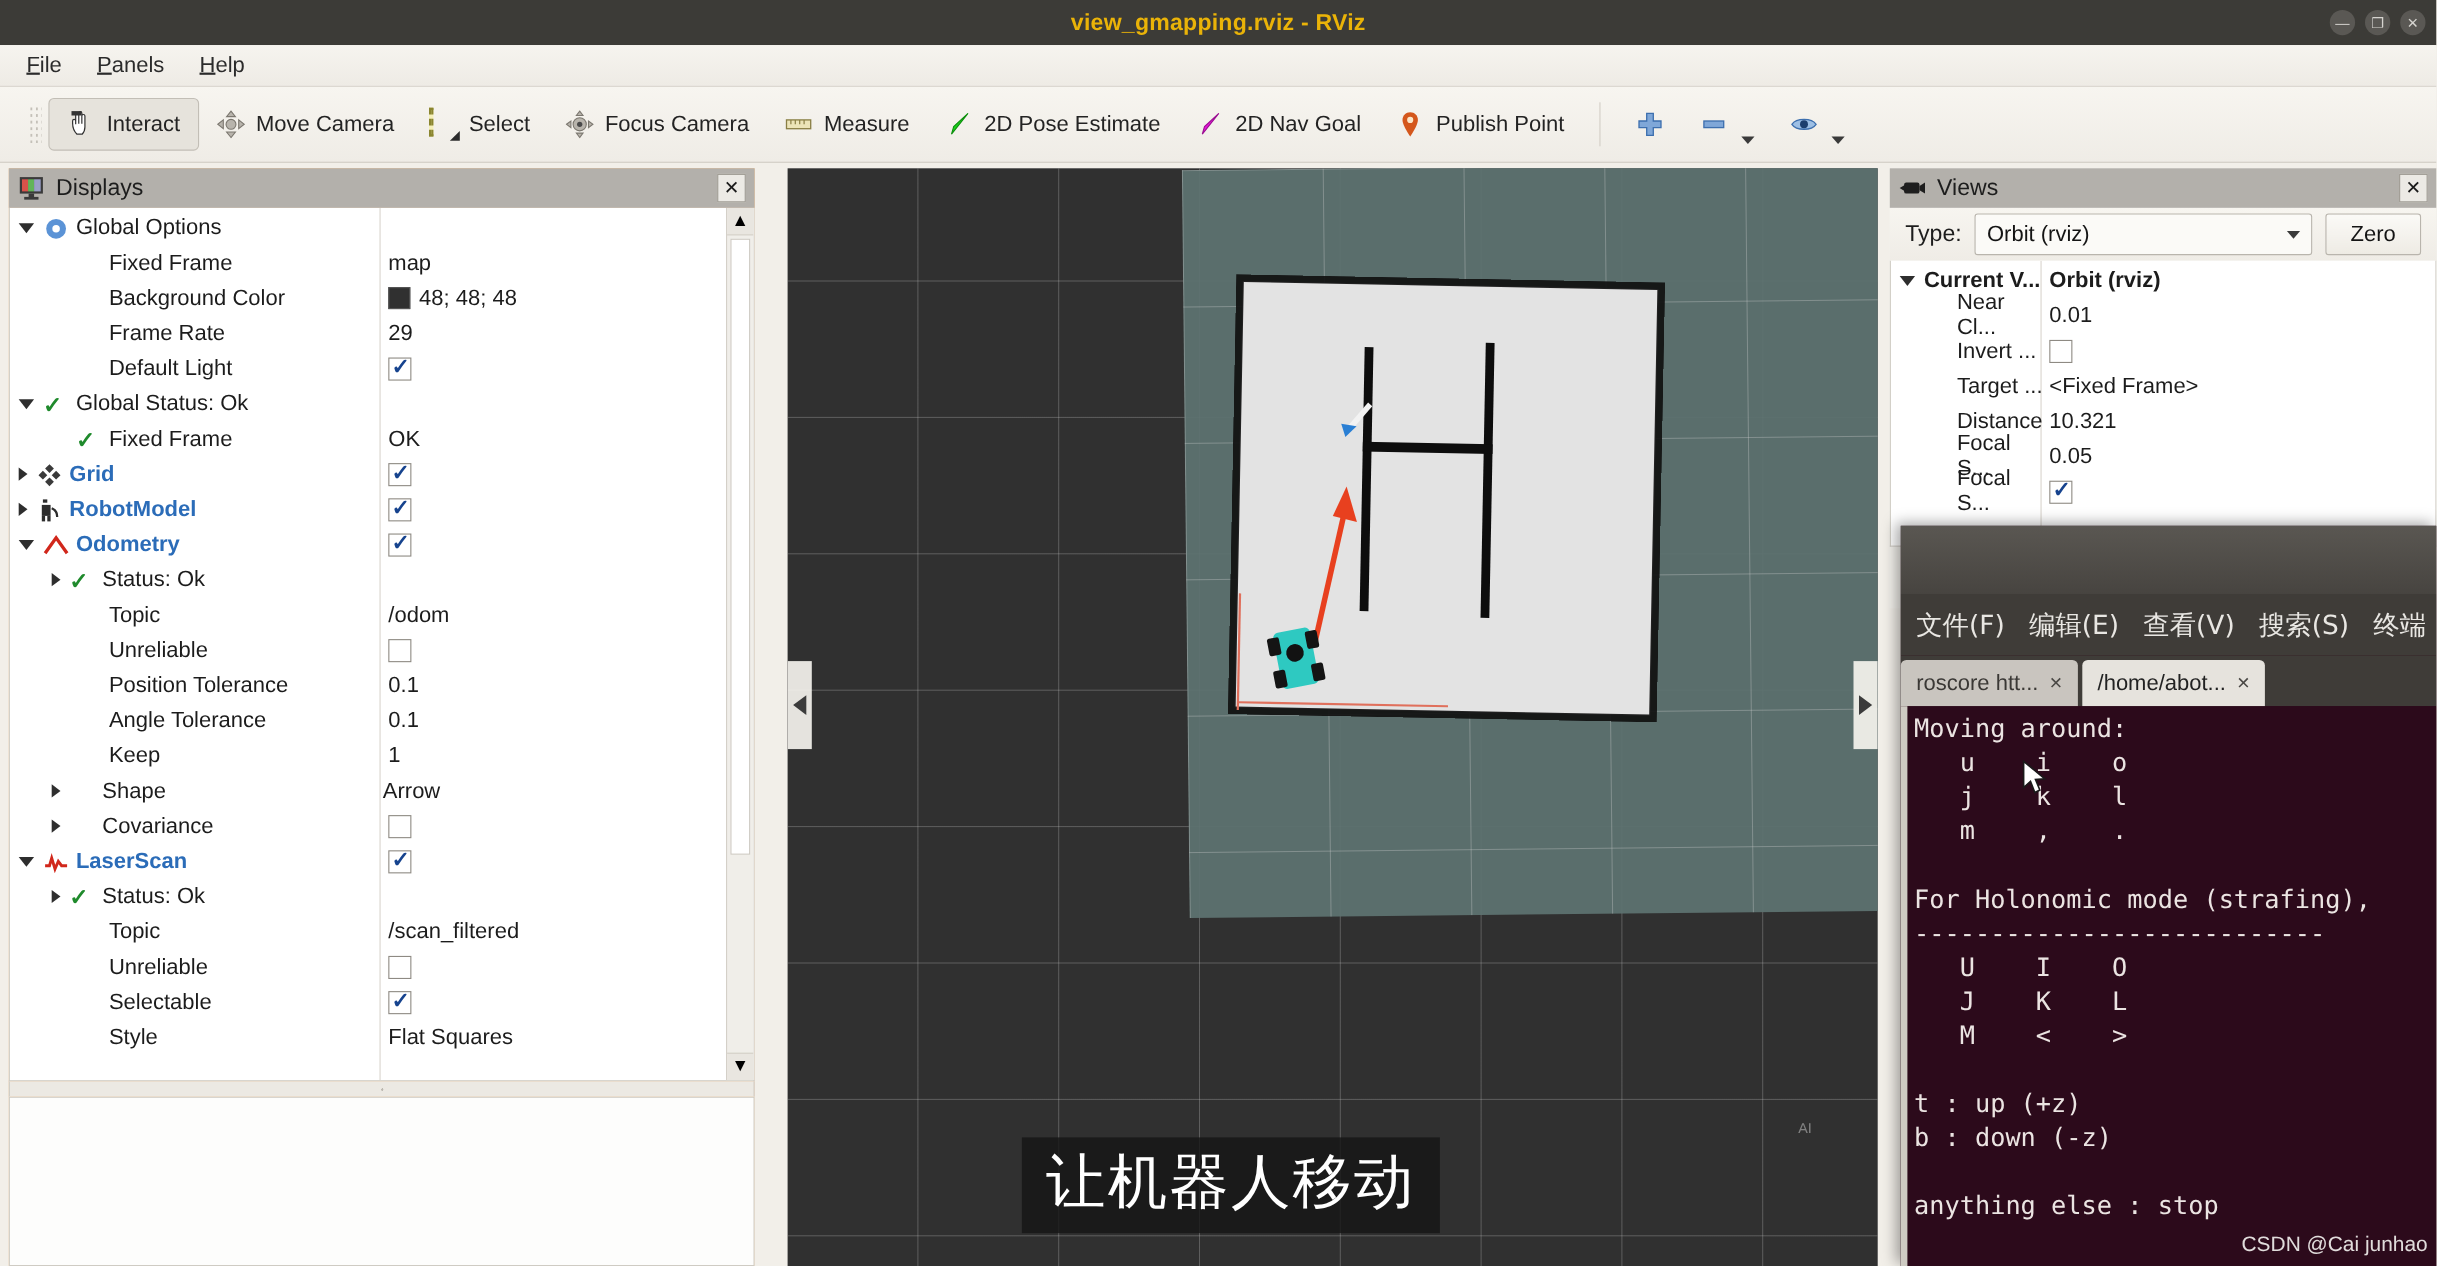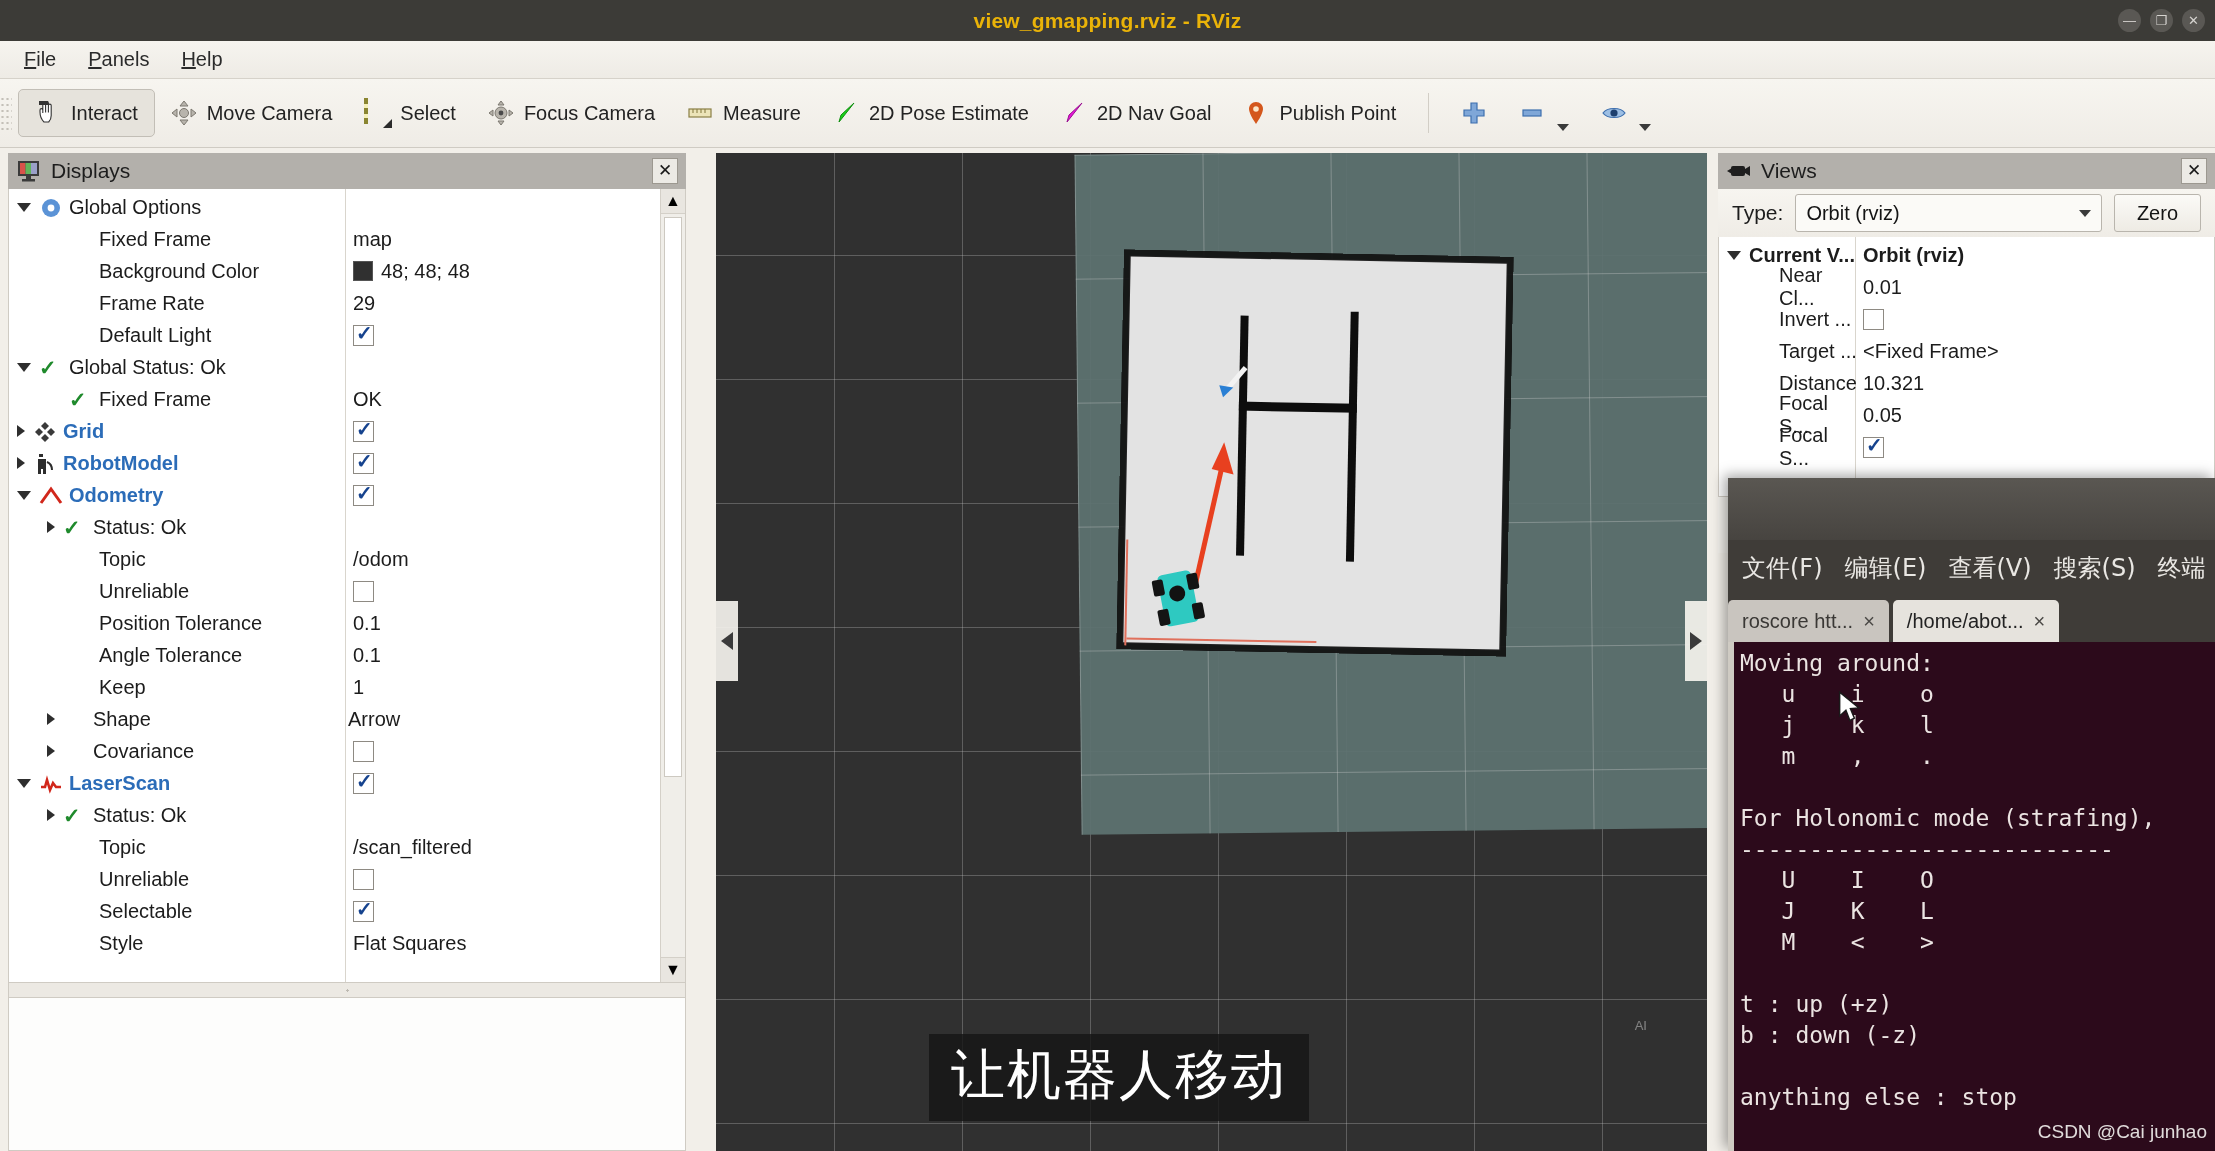--- a/index.html
+++ b/index.html
@@ -39,21 +39,21 @@
     display: flex; align-items: center; padding-left: 24px; gap: 32px;
   }
   .menubar .mi { font-size: 20px; color: #2b2b2b; }
   .menubar .mi u { text-decoration: underline; }
 
   
   .toolbar {
     position: absolute; left: 0; top: 79px; width: 2215px; height: 69px;
     background: linear-gradient(180deg,#f7f5f0 0%, #efece6 100%);
     border-bottom: 1px solid #cfcbc3;
-    display: flex; align-items: center; padding-left: 0;
+    display: flex; align-items: center; padding-left: 26px;
   }
   .grip {
     width: 12px; height: 34px; margin-right: 6px;
     background-image: radial-gradient(#c4c0b8 1px, transparent 1.2px);
     background-size: 5px 6px;
   }
   .tbtn {
     display: flex; align-items: center; gap: 10px;
     height: 48px; padding: 0 16px; border-radius: 5px;
     font-size: 20px; color: #232323; white-space: nowrap;

